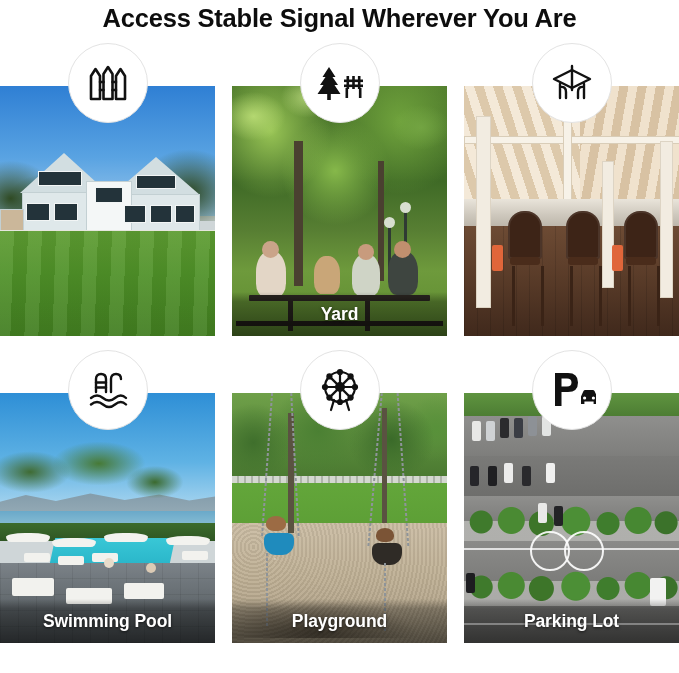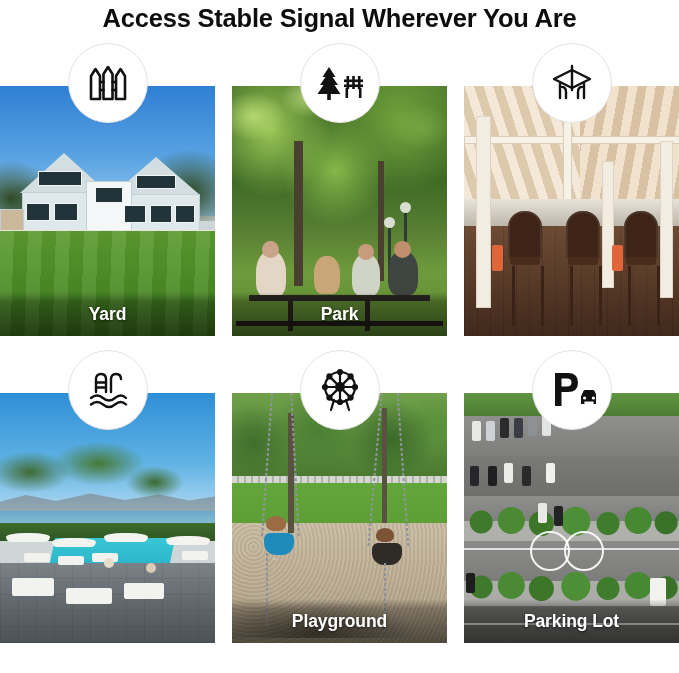--- a/index.html
+++ b/index.html
@@ -393,21 +393,20 @@
             <div class="h-win" style="left:26px;top:52px;width:22px;height:16px;"></div>
             <div class="h-win" style="left:54px;top:52px;width:22px;height:16px;"></div>
             <div class="h-win" style="left:124px;top:54px;width:20px;height:16px;"></div>
             <div class="h-win" style="left:150px;top:54px;width:20px;height:16px;"></div>
             <div class="h-win" style="left:175px;top:54px;width:18px;height:16px;"></div>
             <div class="h-body" style="left:0px;top:58px;width:22px;height:31px;background:#cbb79a;"></div>
           </div>
           <div class="patio-yard"></div>
           <div class="lawn-yard"></div>
         </div>
-        <div class="caption">Yard</div>
       </div>
       <div class="badge">
         <svg width="44" height="40" viewBox="0 0 44 40" aria-hidden="true">
           <g fill="none" stroke="#111" stroke-width="2.6" stroke-linejoin="round" stroke-linecap="round">
             <path d="M5 13 L9.5 6 L14 13 L14 36 L5 36 Z"></path>
             <path d="M17.5 11 L22 4 L26.5 11 L26.5 36 L17.5 36 Z"></path>
             <path d="M30 13 L34.5 6 L39 13 L39 36 L30 36 Z"></path>
             <path d="M14 19 L17.5 19 M26.5 19 L30 19"></path>
             <path d="M14 27 L17.5 27 M26.5 27 L30 27"></path>
           </g>
@@ -431,21 +430,21 @@
           <div class="person" style="left:82px;top:68%;width:26px;height:38px;background:#c9a678;"></div>
           <div class="person" style="left:120px;top:67%;width:28px;height:42px;background:#cfd4c6;"></div>
           <div class="kid-head" style="left:126px;top:63%;width:16px;height:16px;background:#c89b7d;"></div>
           <div class="person" style="left:156px;top:66%;width:30px;height:44px;background:#3e4540;"></div>
           <div class="kid-head" style="left:162px;top:62%;width:17px;height:17px;background:#c08f6e;"></div>
           <div class="picnic-table"></div>
           <div class="t-leg" style="left:26%;bottom:2%;height:13%;"></div>
           <div class="t-leg" style="left:62%;bottom:2%;height:13%;"></div>
           <div class="picnic-bench"></div>
         </div>
-        <div class="caption">Park</div>
+        <div class="caption">Yard</div>
       </div>
       <div class="badge">
         <svg width="48" height="40" viewBox="0 0 48 40" aria-hidden="true">
           <g fill="#111">
             <path d="M13 4 L19.5 14 L16.5 14 L22 22 L18.5 22 L24.5 31 L14.8 31 L14.8 37 L11.2 37 L11.2 31 L1.5 31 L7.5 22 L4 22 L9.5 14 L6.5 14 Z"></path>
             <rect x="28" y="16.5" width="19" height="2.6"></rect>
             <rect x="28" y="21.5" width="19" height="2.6"></rect>
             <rect x="30.5" y="13" width="2.6" height="13"></rect>
             <rect x="36.2" y="13" width="2.6" height="13"></rect>
             <rect x="41.9" y="13" width="2.6" height="13"></rect>
@@ -522,20 +521,21 @@
           <div class="lounger" style="left:24px;top:64%;"></div>
           <div class="lounger" style="left:58px;top:65%;"></div>
           <div class="lounger" style="left:92px;top:64%;"></div>
           <div class="lounger" style="left:182px;top:63%;"></div>
           <div class="lounger" style="left:12px;top:74%;width:42px;height:18px;"></div>
           <div class="lounger" style="left:66px;top:78%;width:46px;height:16px;"></div>
           <div class="lounger" style="left:124px;top:76%;width:40px;height:16px;"></div>
           <div class="kid-head" style="left:104px;top:66%;width:10px;height:10px;background:#e8dccb;"></div>
           <div class="kid-head" style="left:146px;top:68%;width:10px;height:10px;background:#dccbb5;"></div>
         </div>
+        <div class="caption">Swimming Pool</div>
       </div>
       <div class="badge">
         <svg width="46" height="38" viewBox="0 0 46 38" aria-hidden="true">
           <g fill="none" stroke="#111" stroke-width="2.4" stroke-linecap="round">
             <path d="M11 21 L11 8 Q11 3 16 3 Q21 3 21 8 L21 21"></path>
             <path d="M26 21 L26 8 Q26 3 31 3 Q36 3 36 8"></path>
             <path d="M11 11.5 L21 11.5 M11 16.5 L21 16.5"></path>
             <path d="M6 27 Q12 22 18 27 Q24 32 30 27 Q36 22 41 27"></path>
             <path d="M6 33.5 Q12 28.5 18 33.5 Q24 38.5 30 33.5 Q36 28.5 41 33.5"></path>
           </g>

